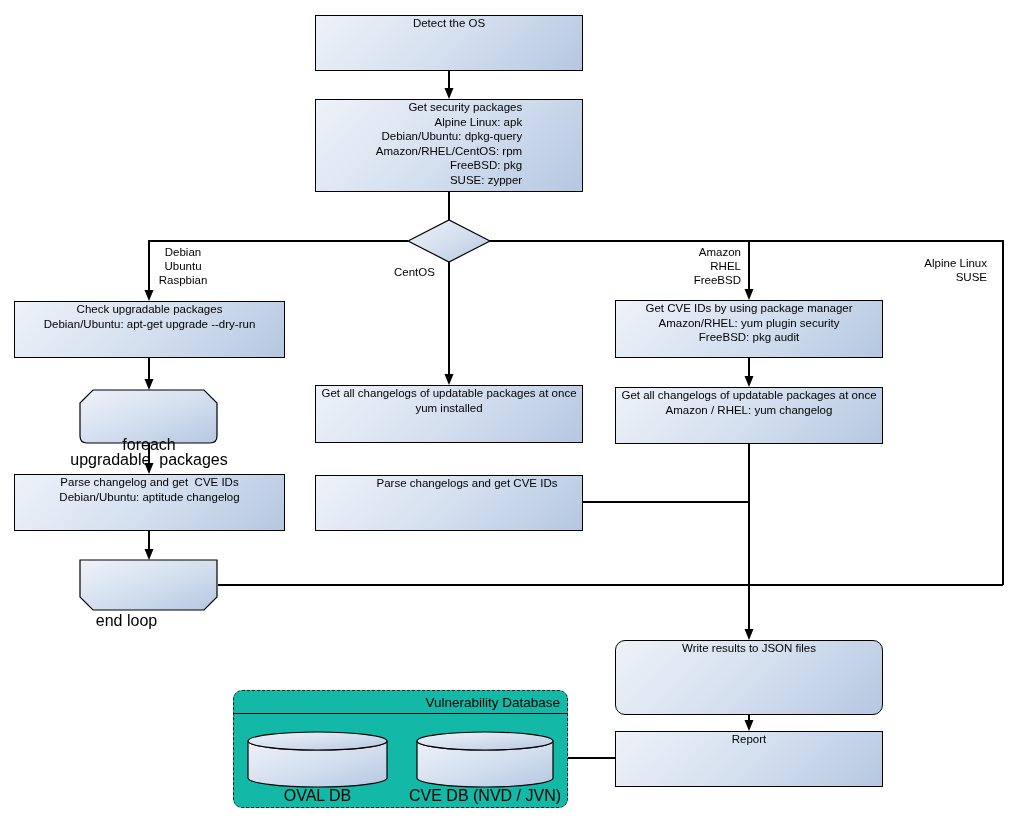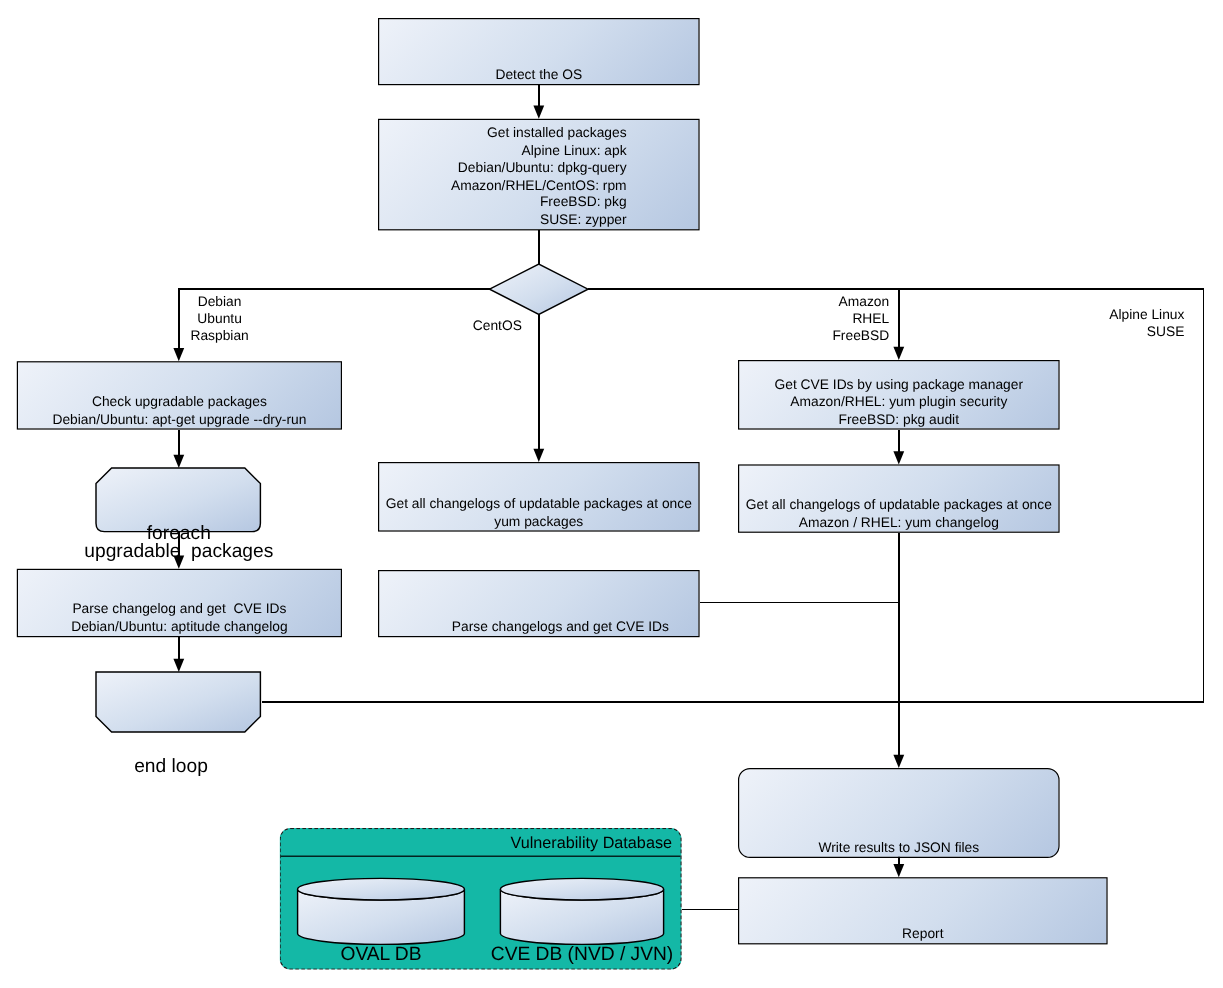--- a/index.html
+++ b/index.html
@@ -1,19 +1,19 @@
 <!DOCTYPE html>
 <html><head>
 <meta charset="utf-8">
 <style>
   html,body{margin:0;padding:0;background:#fff;}
   .stage{position:relative;width:1019px;height:823px;background:#ffffff;
          font-family:"Liberation Sans",sans-serif;color:#000;overflow:hidden;}
   svg.layer{position:absolute;left:0;top:0;width:1019px;height:823px;}
-  .node{position:absolute;box-sizing:border-box;display:flex;align-items:flex-end;justify-content:center;
+  .node{position:absolute;box-sizing:border-box;display:flex;align-items:flex-start;justify-content:center;
         border:1px solid #000;
         background:linear-gradient(135deg,#eef2f9 0%,#d2deee 55%,#b5c7e1 100%);
         font-size:11.5px;line-height:14.5px;}
   .tin{text-align:center;}
   .tin.right{text-align:right;}
   .ln{white-space:pre;}
   .flabel{position:absolute;font-size:11.5px;line-height:13.8px;}
   .shape-label{position:absolute;display:flex;align-items:center;justify-content:center;
                font-size:16px;line-height:14.5px;text-align:center;margin-top:36px;}
   .vdb{position:absolute;left:233px;top:690px;width:335px;height:118px;box-sizing:border-box;
@@ -77,21 +77,21 @@
   </svg>
 
   <div class="node" style="left:315px;top:15px;width:268px;height:56px;">
     <div class="tin">
         <div class="ln">Detect the OS</div>
       </div>
   </div>
 
   <div class="node" style="left:315px;top:99px;width:268px;height:93px;">
     <div class="tin right">
-      <div class="ln">Get installed packages</div>
+      <div class="ln">Get security packages</div>
       <div class="ln">Alpine Linux: apk</div>
       <div class="ln">Debian/Ubuntu: dpkg-query</div>
       <div class="ln">Amazon/RHEL/CentOS: rpm</div>
       <div class="ln">FreeBSD: pkg</div>
       <div class="ln">SUSE: zypper</div>
     </div>
   </div>
 
   <div class="node" style="left:14px;top:301px;width:271px;height:57px;">
     <div class="tin">
@@ -103,21 +103,21 @@
   <div class="node" style="left:14px;top:474px;width:271px;height:57px;">
     <div class="tin">
       <div class="ln">Parse changelog and get  CVE IDs</div>
       <div class="ln">Debian/Ubuntu: aptitude changelog</div>
     </div>
   </div>
 
   <div class="node" style="left:315px;top:385px;width:268px;height:58px;">
     <div class="tin">
       <div class="ln">Get all changelogs of updatable packages at once</div>
-      <div class="ln">yum packages</div>
+      <div class="ln">yum installed</div>
     </div>
   </div>
 
   <div class="node" style="left:315px;top:475px;width:268px;height:56px;padding-left:36px;">
     <div class="tin">
         <div class="ln">Parse changelogs and get CVE IDs</div>
       </div>
   </div>
 
   <div class="node" style="left:615px;top:300px;width:268px;height:58px;">
@@ -134,34 +134,34 @@
       <div class="ln">Amazon / RHEL: yum changelog</div>
     </div>
   </div>
 
   <div class="node" style="left:615px;top:640px;width:268px;height:75px;border-radius:10px;">
     <div class="tin">
         <div class="ln">Write results to JSON files</div>
       </div>
   </div>
 
-  <div class="node" style="left:615px;top:731px;width:308px;height:56px;">
+  <div class="node" style="left:615px;top:731px;width:268px;height:56px;">
     <div class="tin">
         <div class="ln">Report</div>
       </div>
   </div>
 
   <div class="shape-label" style="left:80px;top:390px;width:138px;height:53px;">
     <div class="tin">
       <div class="ln">foreach</div>
       <div class="ln">upgradable  packages</div>
     </div>
   </div>
 
-  <div class="shape-label" style="left:80px;top:560px;width:125px;height:50px;align-items:flex-end;">
+  <div class="shape-label" style="left:64px;top:560px;width:125px;height:50px;">
     <div class="ln">end loop</div>
   </div>
 
   <div class="shape-label" style="left:248px;top:746px;width:139px;height:28px;">
     <div class="ln">OVAL DB</div>
   </div>
 
   <div class="shape-label" style="left:417px;top:746px;width:136px;height:28px;">
     <div class="ln">CVE DB (NVD / JVN)</div>
   </div>

